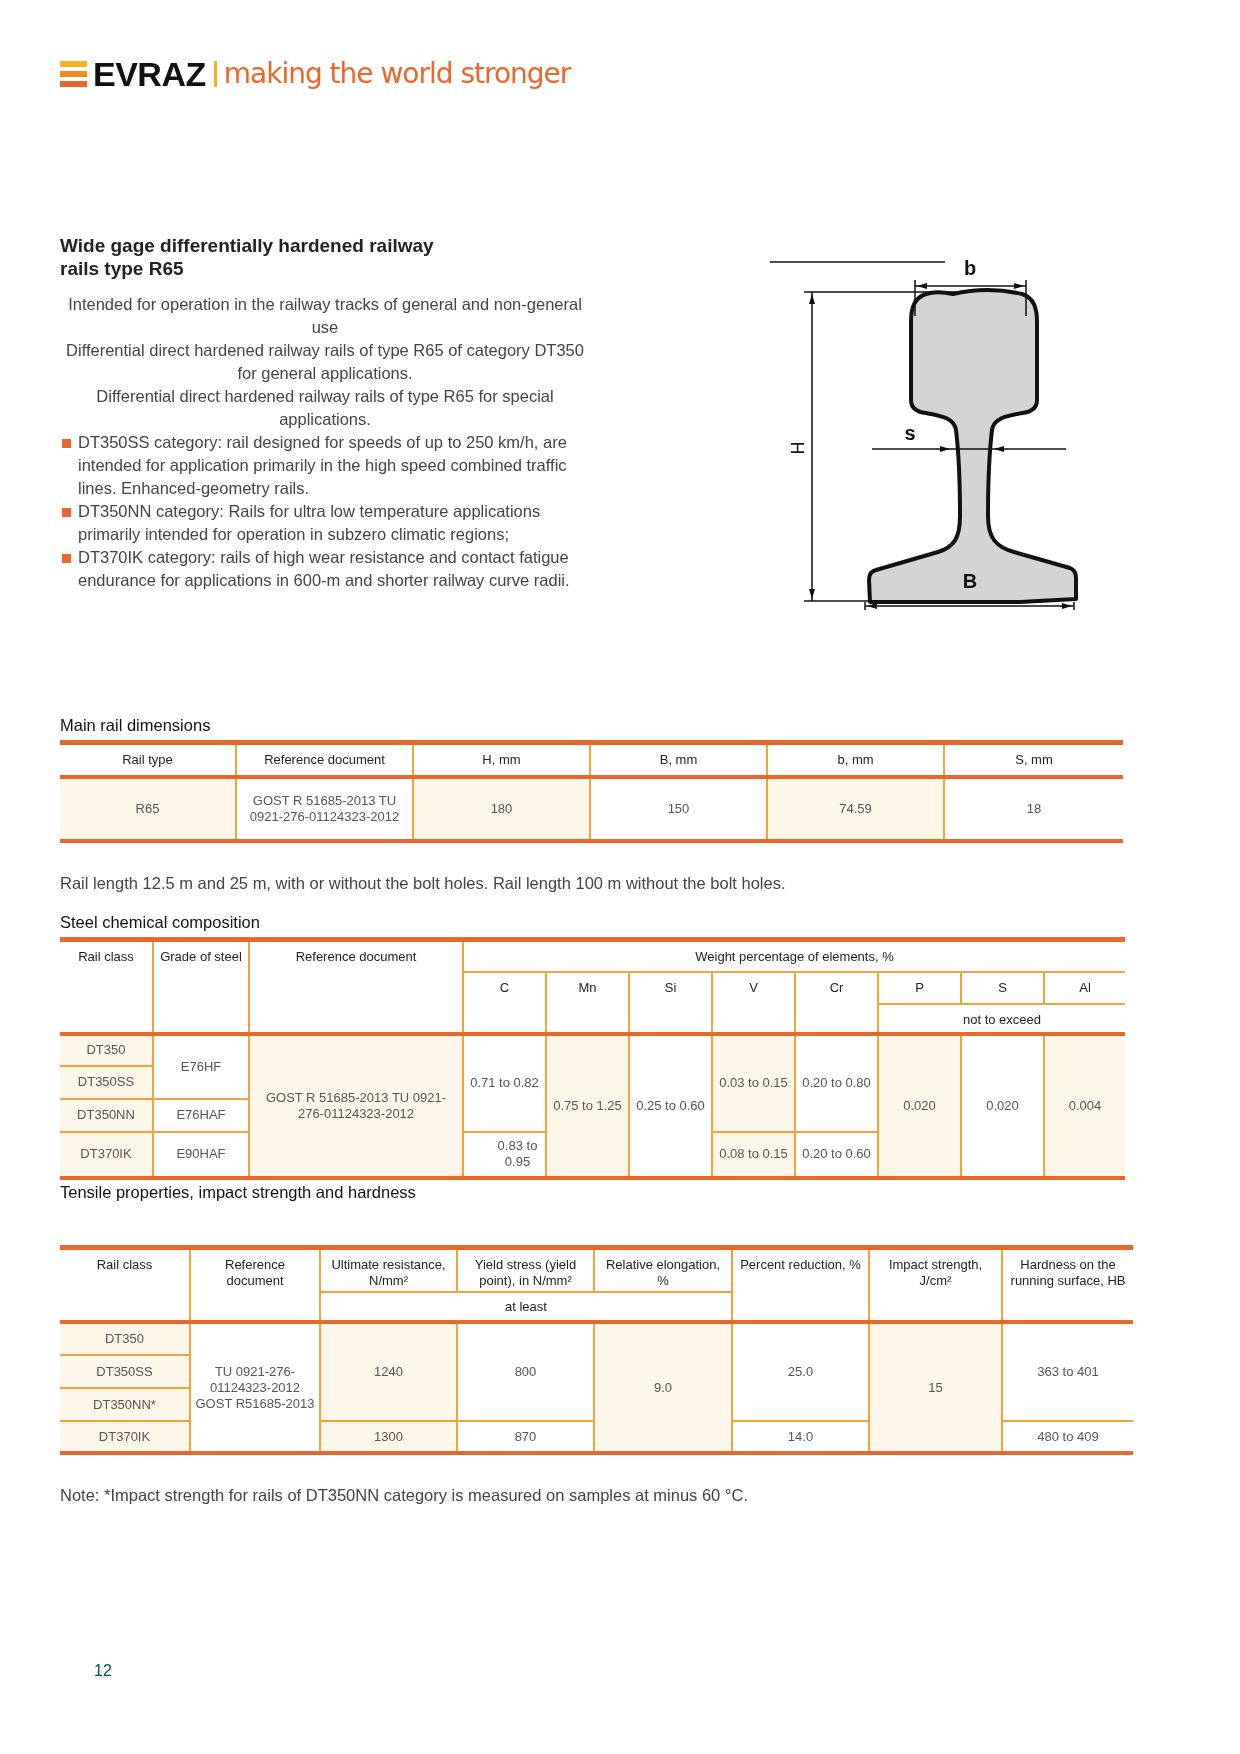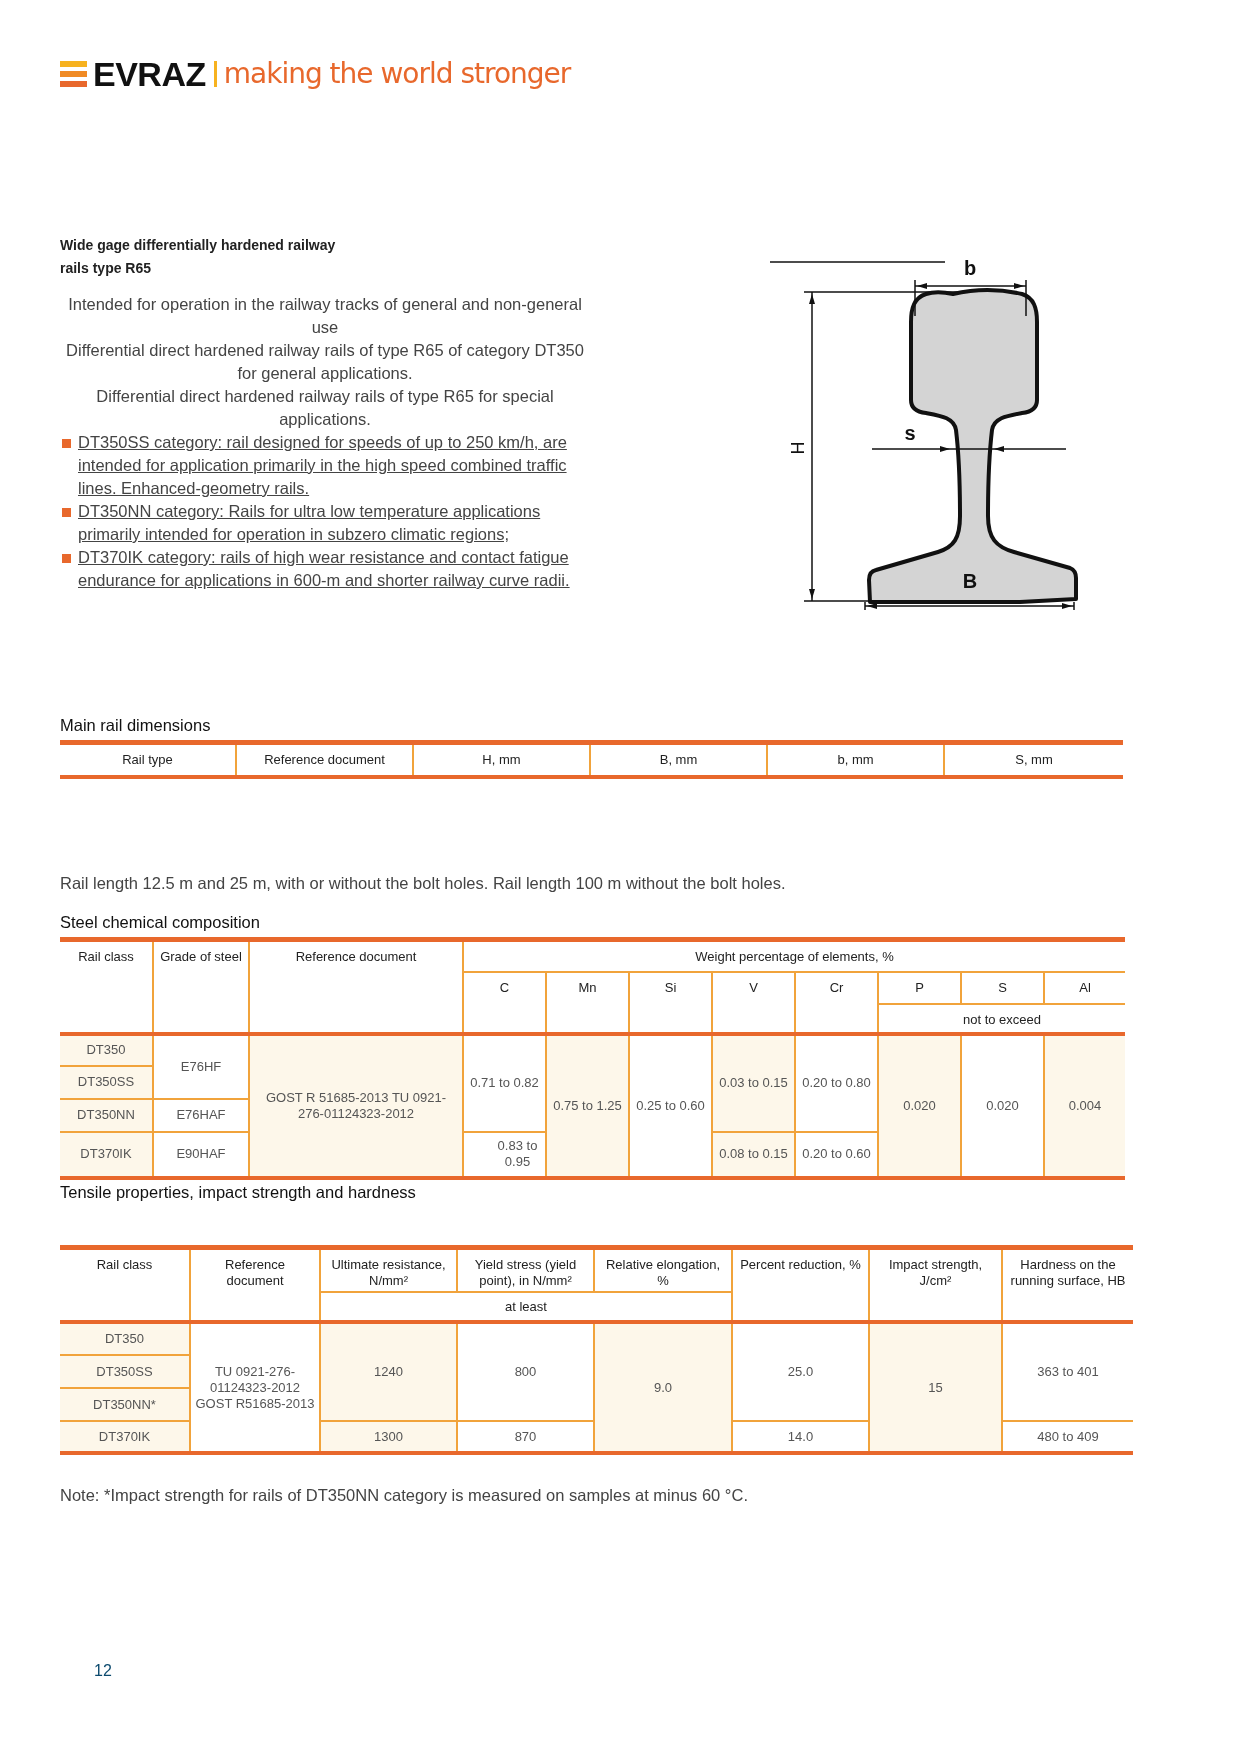--- a/index.html
+++ b/index.html
@@ -11,24 +11,24 @@
   .logo-bars { display: flex; flex-direction: column; justify-content: space-between; width: 27px; height: 26px; margin-right: 6px; }
   .logo-bars span { display: block; height: 6px; }
   .logo-bars .b1 { background: #f7b21f; }
   .logo-bars .b2 { background: #f08a24; }
   .logo-bars .b3 { background: #e8682c; }
   .logo-word { font-family: "Liberation Sans", sans-serif; font-weight: bold; font-size: 34px; color: #111; letter-spacing: -0.5px; line-height: 1; }
   .logo-sep { width: 3px; height: 26px; background: #f7b21f; margin: 0 7px 0 8px; }
   .logo-tag { font-family: "DejaVu Sans", sans-serif; font-size: 28px; color: #e8682c; letter-spacing: -1px; line-height: 1; }
 
   
-  .title { left: 60px; top: 234px; width: 560px; font-size: 14px; font-weight: bold; color: #222; line-height: 23px; }
+  .title { left: 60px; top: 234px; width: 560px; font-size: 19px; font-weight: bold; color: #222; line-height: 23px; }
   .intro { left: 60px; top: 293px; width: 530px; font-size: 16.5px; color: #444; line-height: 23px; }
   .intro p { margin: 0; text-align: center; }
-  .intro ul { margin: 0; padding: 0; list-style: none; text-decoration: underline; }
+  .intro ul { margin: 0; padding: 0; list-style: none; }
   .intro li { position: relative; padding-left: 18px; }
   .intro li .bullet { position: absolute; left: 2px; top: 8px; width: 9px; height: 9px; background: #e8682c; }
 
   
   .drawing { left: 770px; top: 250px; width: 320px; height: 370px; }
 
   
   .sec-h { left: 60px; font-size: 16.5px; color: #111; }
   .para { left: 60px; font-size: 16.5px; color: #444; }
 
@@ -124,20 +124,28 @@
       <col style="width:179px">
     </colgroup>
   <tbody>
       <tr class="top-line head-end" style="height:34px;">
     <th style="vertical-align:middle;padding-top:2px;">Rail type</th>
     <th style="vertical-align:middle;padding-top:2px;">Reference document</th>
     <th style="vertical-align:middle;padding-top:2px;">H, mm</th>
     <th style="vertical-align:middle;padding-top:2px;">B, mm</th>
     <th style="vertical-align:middle;padding-top:2px;">b, mm</th>
     <th style="vertical-align:middle;padding-top:2px;">S, mm</th>
+  </tr>
+  <tr class="body-end" style="height:64px;">
+    <td class="val cream">R65</td>
+    <td class="val white">GOST R 51685-2013 TU 0921-276-01124323-2012</td>
+    <td class="val cream">180</td>
+    <td class="val white">150</td>
+    <td class="val cream">74.59</td>
+    <td class="val white">18</td>
   </tr>
 </tbody>
   </table>
 
 <div class="abs para" style="top:874px;">Rail length 12.5 m and 25 m, with or without the bolt holes. Rail length 100 m without the bolt holes.</div>
 
 <div class="abs sec-h" style="top:913px;">Steel chemical composition</div>
 <table class="t" style="left:60px; top:937px; width:1065px;">
   <colgroup>
     <col style="width:93px">

